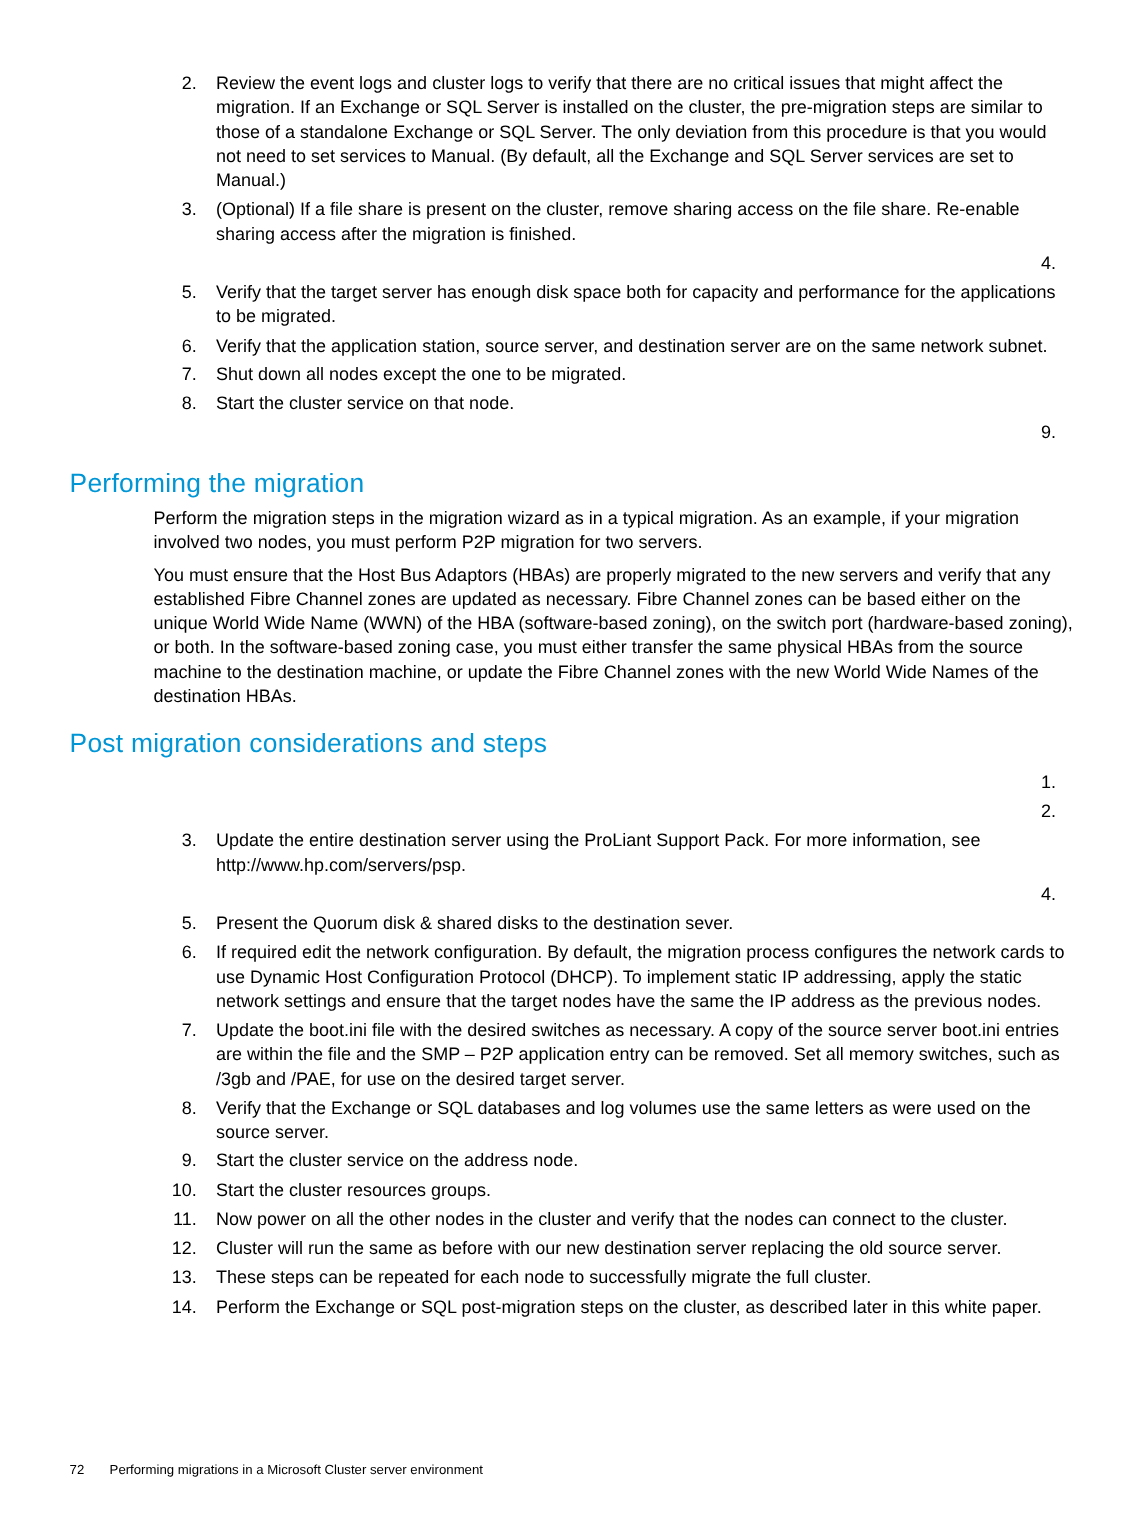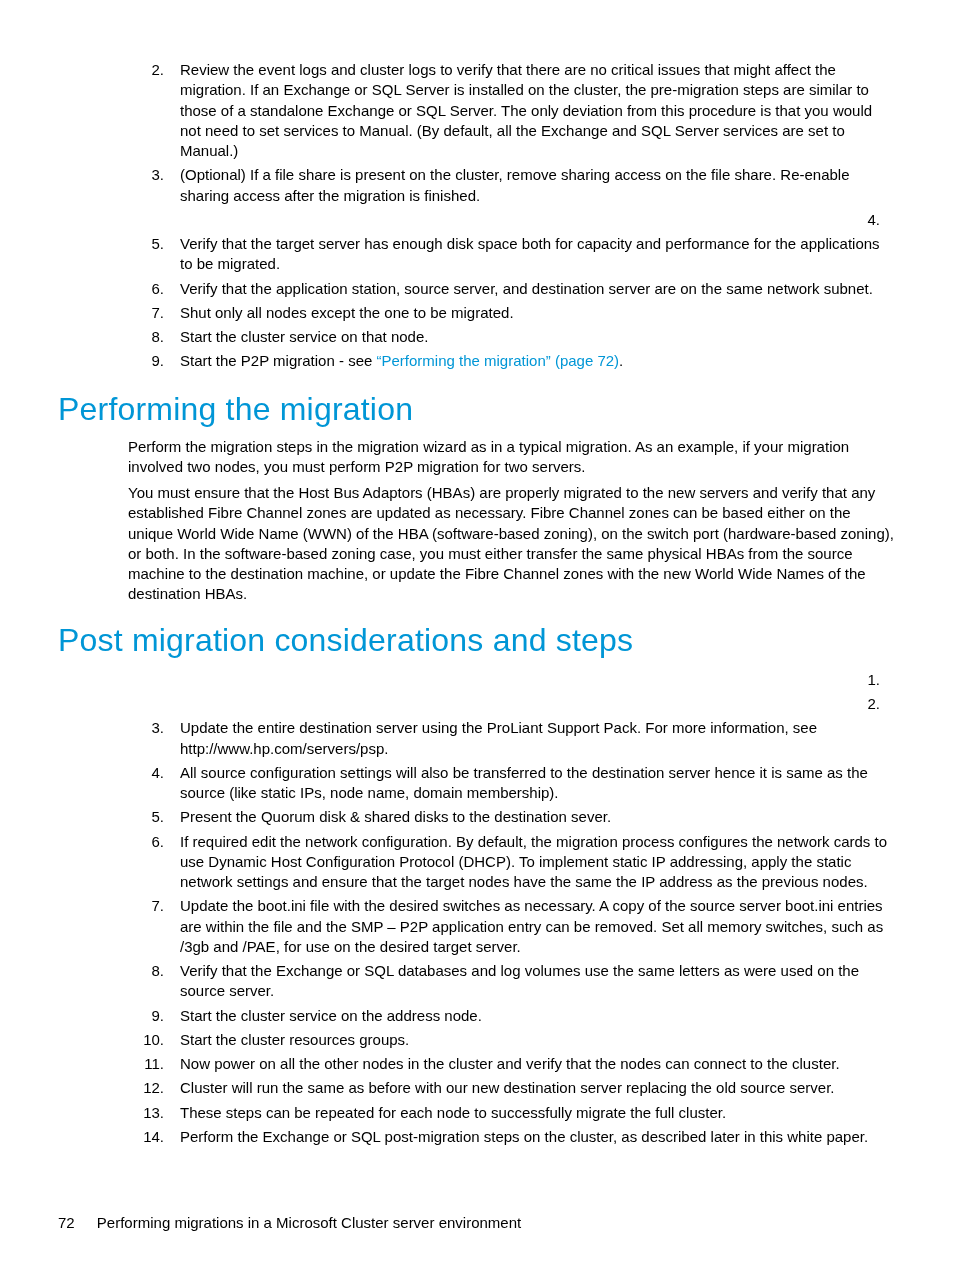--- a/index.html
+++ b/index.html
@@ -19,21 +19,21 @@
     padding: 58px 58px 38px 58px;
     position: relative;
   }
   .content {
     margin-left: 70px;
   }
   h2 {
     font-family: "Futura", "Century Gothic", "Trebuchet MS", Arial, sans-serif;
     font-weight: 400;
     color: #0096d6;
-    font-size: 32px;
+    font-size: 22px;
     margin: 14px 0 6px -70px;
     letter-spacing: 0.2px;
   }
   ol {
     margin: 0;
     padding: 0;
     list-style: none;
   }
   ol li {
     display: table;
@@ -56,21 +56,21 @@
     margin: 6px 0;
   }
   a {
     color: #0096d6;
     text-decoration: none;
   }
   .footer {
     position: absolute;
     bottom: 38px;
     left: 58px;
-    font-size: 15px;
+    font-size: 11px;
   }
   .footer .pg {
     margin-right: 18px;
   }
 </style>
 </head>
 <body>
 
 <div class="page">
   <div class="content">
@@ -90,29 +90,28 @@
         <li>
           <span class="num">5.</span>
           <span class="txt">Verify that the target server has enough disk space both for capacity and performance for the applications to be migrated.</span>
         </li>
         <li>
           <span class="num">6.</span>
           <span class="txt">Verify that the application station, source server, and destination server are on the same network subnet.</span>
         </li>
         <li>
           <span class="num">7.</span>
-          <span class="txt">Shut only all nodes except the one to be migrated.</span>
+          <span class="txt">Shut down all nodes except the one to be migrated.</span>
         </li>
         <li>
           <span class="num">8.</span>
           <span class="txt">Start the cluster service on that node.</span>
         </li>
         <li>
           <span class="num">9.</span>
-          <span class="txt">Start the P2P migration - see <a>“Performing the migration” (page 72)</a>.</span>
         </li>
       </ol>
 
     <h2>Performing the migration</h2>
     <p>Perform the migration steps in the migration wizard as in a typical migration. As an example, if your migration involved two nodes, you must perform P2P migration for two servers.</p>
     <p>You must ensure that the Host Bus Adaptors (HBAs) are properly migrated to the new servers and verify that any established Fibre Channel zones are updated as necessary. Fibre Channel zones can be based either on the unique World Wide Name (WWN) of the HBA (software-based zoning), on the switch port (hardware-based zoning), or both. In the software-based zoning case, you must either transfer the same physical HBAs from the source machine to the destination machine, or update the Fibre Channel zones with the new World Wide Names of the destination HBAs.</p>
 
     <h2>Post migration considerations and steps</h2>
     <ol id="list2">
         <li>
@@ -120,21 +119,20 @@
         </li>
         <li>
           <span class="num">2.</span>
         </li>
         <li>
           <span class="num">3.</span>
           <span class="txt">Update the entire destination server using the ProLiant Support Pack. For more information, see http://www.hp.com/servers/psp.</span>
         </li>
         <li>
           <span class="num">4.</span>
-          <span class="txt">All source configuration settings will also be transferred to the destination server hence it is same as the source (like static IPs, node name, domain membership).</span>
         </li>
         <li>
           <span class="num">5.</span>
           <span class="txt">Present the Quorum disk &amp; shared disks to the destination sever.</span>
         </li>
         <li>
           <span class="num">6.</span>
           <span class="txt">If required edit the network configuration. By default, the migration process configures the network cards to use Dynamic Host Configuration Protocol (DHCP). To implement static IP addressing, apply the static network settings and ensure that the target nodes have the same the IP address as the previous nodes.</span>
         </li>
         <li>

